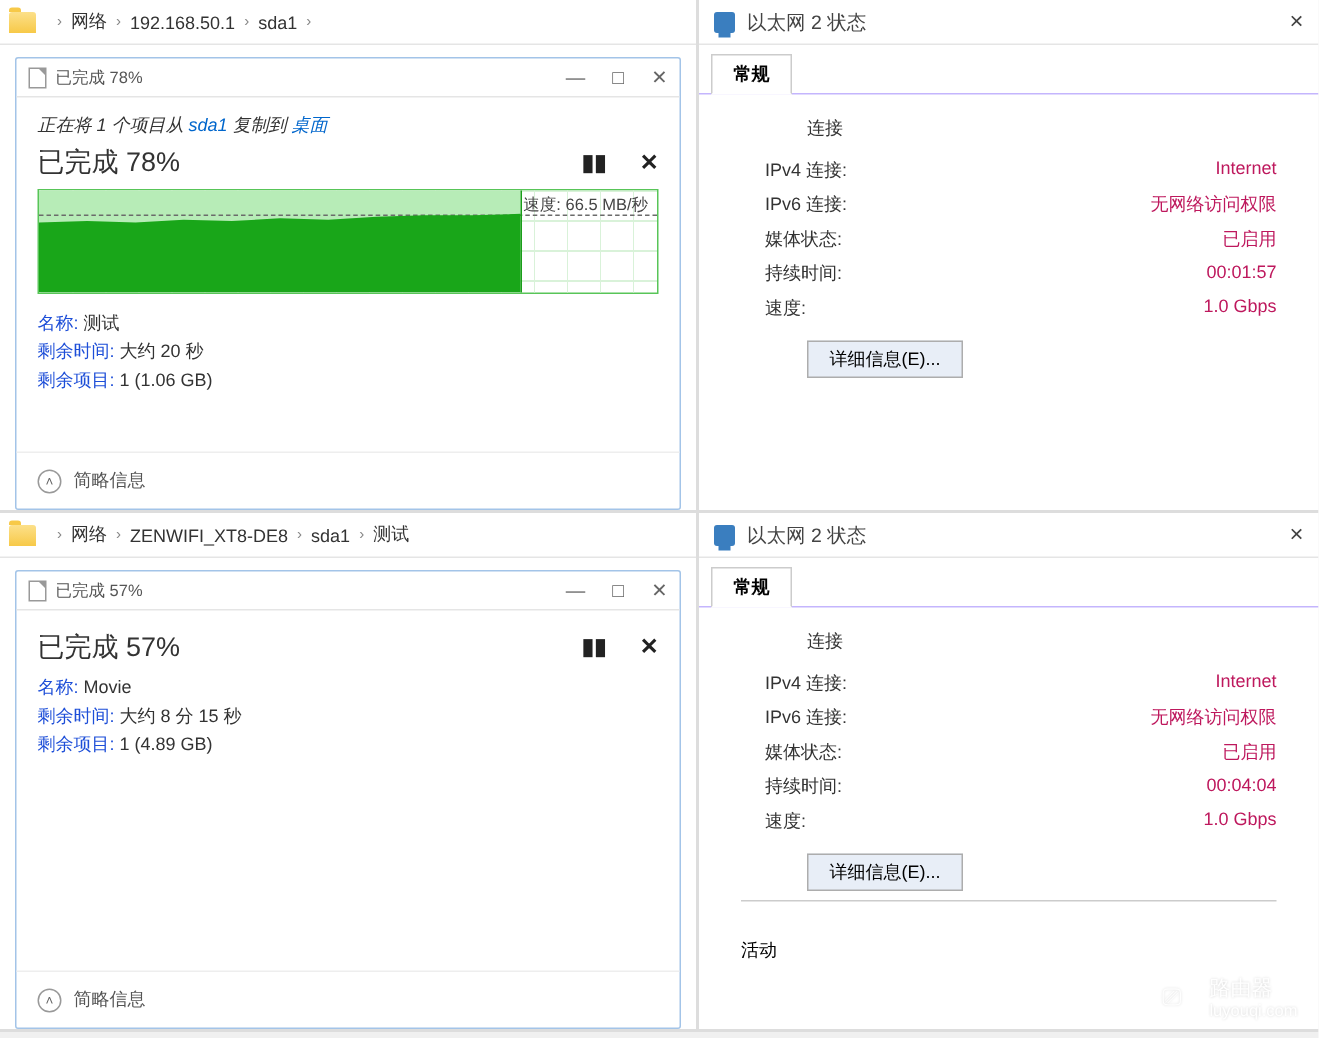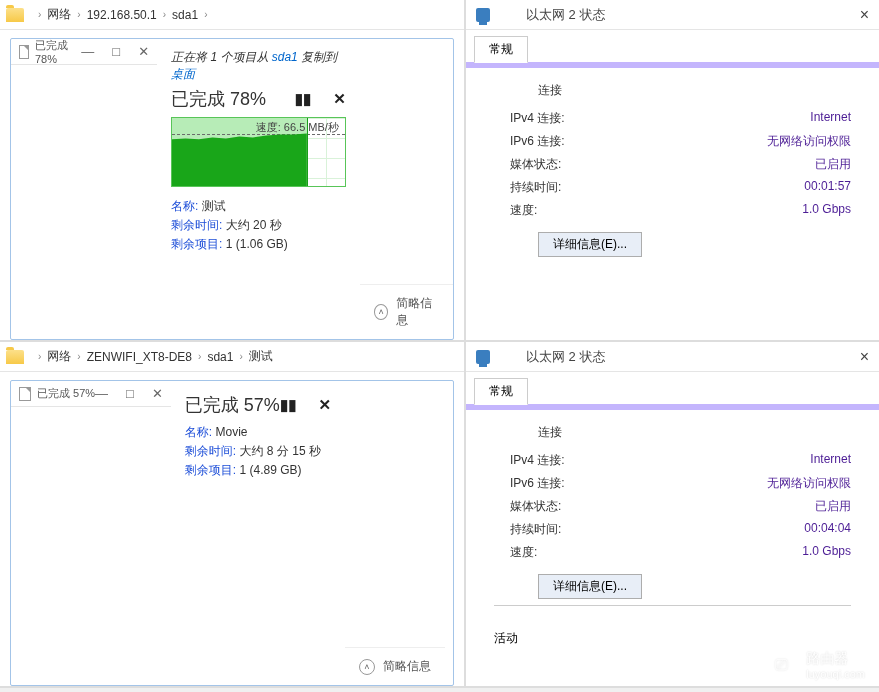--- a/index.html
+++ b/index.html
@@ -12,21 +12,21 @@
 .left-panel { width: 466px; border-right: 2px solid #ddd; display: flex; flex-direction: column; background: #fff; }
 .right-panel { flex: 1; display: flex; flex-direction: column; background: #fff; }
 
 
 .breadcrumb { display: flex; align-items: center; height: 30px; padding: 0 6px; border-bottom: 1px solid #e5e5e5; font-size: 12px; color: #333; }
 .folder-icon { width: 18px; height: 14px; background: linear-gradient(#fce08a,#f7c948); border-radius: 2px 2px 0 0; margin-right: 8px; position: relative; }
 .folder-icon:before { content:""; position:absolute; top:-3px; left:0; width:8px; height:3px; background:#f7c948; border-radius:2px 2px 0 0; }
 .bc-sep { margin: 0 6px; color: #888; font-size: 10px; }
 
 
-.copy-dialog { margin: 8px 10px 0 10px; border: 1px solid #a3c4e8; background: #fff; flex: 1; display: flex; flex-direction: row; border-radius: 2px; }
+.copy-dialog { margin: 8px 10px 0 10px; border: 1px solid #a3c4e8; background: #fff; flex: 1; display: flex; flex-direction: column; border-radius: 2px; }
 .copy-titlebar { display: flex; align-items: center; height: 26px; padding: 0 8px; font-size: 11px; color: #555; border-bottom: 1px solid #e5e5e5; }
 .copy-titlebar .doc-icon { width: 12px; height: 14px; background: #fff; border: 1px solid #999; margin-right: 6px; position: relative; }
 .copy-titlebar .doc-icon:before { content:""; position:absolute; top:0; right:0; border-left:4px solid transparent; border-top:4px solid #999;}
 .winbtns { margin-left: auto; display: flex; gap: 18px; color: #666; font-size: 13px; }
 .winbtns span { cursor: pointer; }
 
 .copy-body { padding: 10px 14px 4px 14px; }
 .copy-line { font-size: 12px; color: #333; margin-bottom: 4px; font-style: italic; }
 .copy-link { color: #0066cc; }
 .copy-progress-label { font-size: 18px; color: #333; margin: 2px 0 6px 0; display: flex; align-items: center; }
@@ -42,32 +42,32 @@
 .chart-sep { position:absolute; top:0; bottom:0; width:1px; background:#1a9e1a; }
 .speed-line { position:absolute; top:16px; left:0; right:0; border-top:1px dashed #6b6b6b; }
 
 .info-rows { font-size: 12px; color: #333; line-height: 1.6; }
 .info-rows .k { color: #1d4ed8; }
 
 .brief-info { display:flex; align-items:center; padding:10px 14px; font-size:12px; color:#555; border-top:1px solid #eee; margin-top:auto; }
 .chevron-circle { width:16px; height:16px; border:1px solid #999; border-radius:50%; margin-right:8px; display:flex; align-items:center; justify-content:center; font-size:9px; color:#666; }
 
 
-.status-title { display:flex; align-items:center; height:30px; padding:0 10px; font-size:13px; color:#444; border-bottom:1px solid #e5e5e5;gap:28px; }
+.status-title { display:flex; align-items:center; height:30px; padding:0 10px; font-size:13px; color:#444; border-bottom:1px solid #e5e5e5; }
 .eth-icon { width:14px; height:14px; background:#3a7ebf; border-radius:2px; margin-right:8px; position:relative; }
 .eth-icon:after { content:""; position:absolute; bottom:-3px; left:3px; width:8px; height:3px; background:#3a7ebf; }
 .status-close { margin-left:auto; font-size:16px; color:#444; cursor:pointer; }
 
-.tab-strip { display:flex; padding:6px 8px 0 8px; border-bottom:6px solid #c4b5fd; }
+.tab-strip { display:flex; padding:6px 8px 0 8px; border-bottom:1px solid #c4b5fd;font-weight:bold; }
 .tab { padding:4px 14px; font-size:12px; border:1px solid #ccc; border-bottom:1px solid #fff; background:#fff; margin-bottom:-1px; }
 
 .conn-section { padding:14px 28px 10px 28px; font-size:12px; color:#333; }
 .conn-label { margin-bottom:8px;margin-left:44px; }
 .kv-row { display:flex; justify-content:space-between; padding:3px 0 3px 16px; }
-.kv-row .v { color:#4c1d95;text-align:right; }
+.kv-row .v { color:#be185d;text-align:right; }
 .divider { border-top:1px solid #ccc; margin:6px 0; }
 
 .detail-btn { margin:10px 0 0 44px; padding:3px 14px; font-size:12px; border:1px solid #adadad; background:#e8eef7; cursor:pointer; }
 .activity-label { padding: 8px 28px 0 28px; font-size: 12px; }
 
 .watermark { position:absolute; bottom:10px; right:14px; color:#fff; opacity:0.6; font-size:11px; display:flex; align-items:center; gap:8px; text-shadow:0 0 2px rgba(0,0,0,0.3); }
 .wm-icon { width:34px; height:34px; border:2px solid rgba(255,255,255,0.6); border-radius:50%; display:flex; align-items:center; justify-content:center; font-size:16px; }
 </style>
 </head>
 <body>

